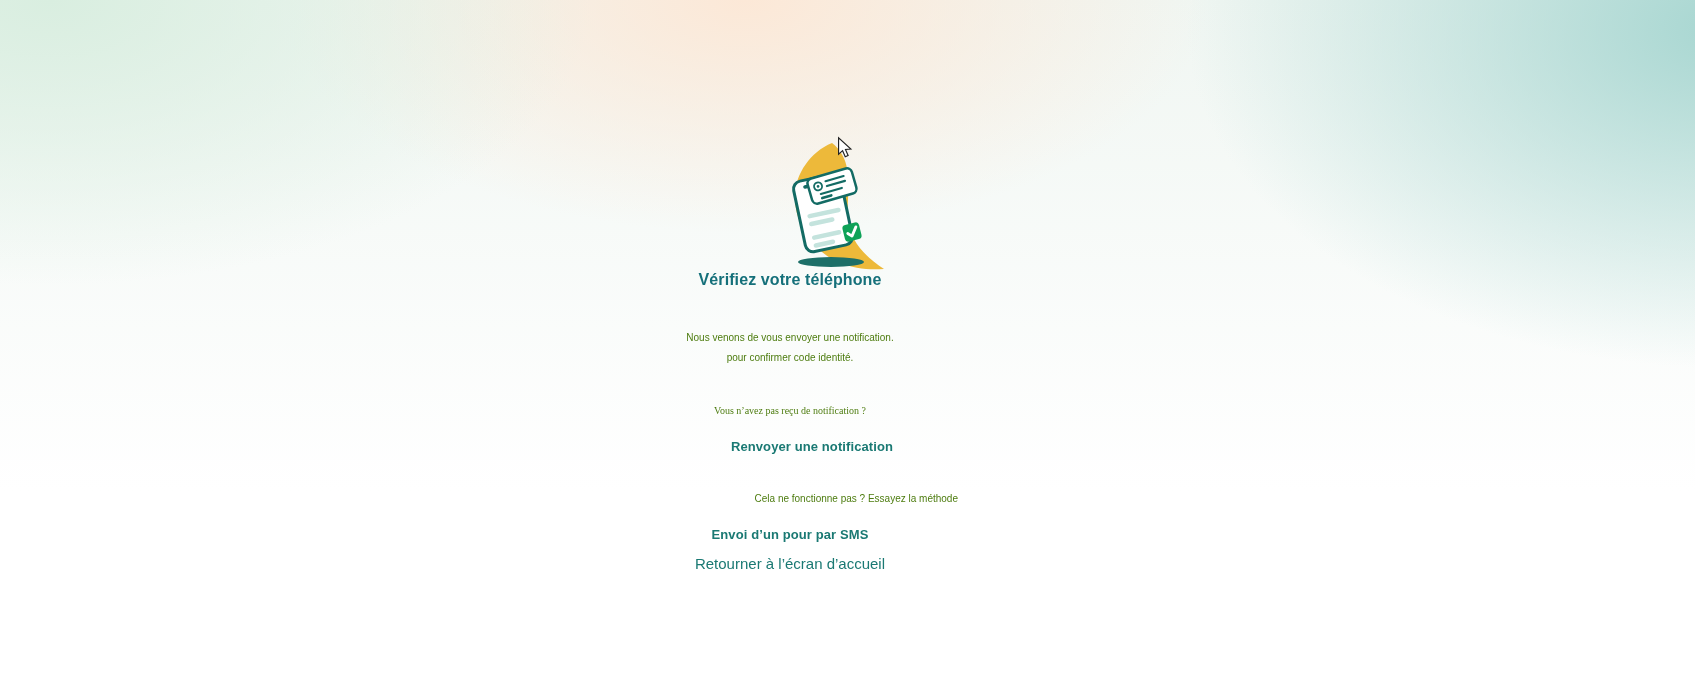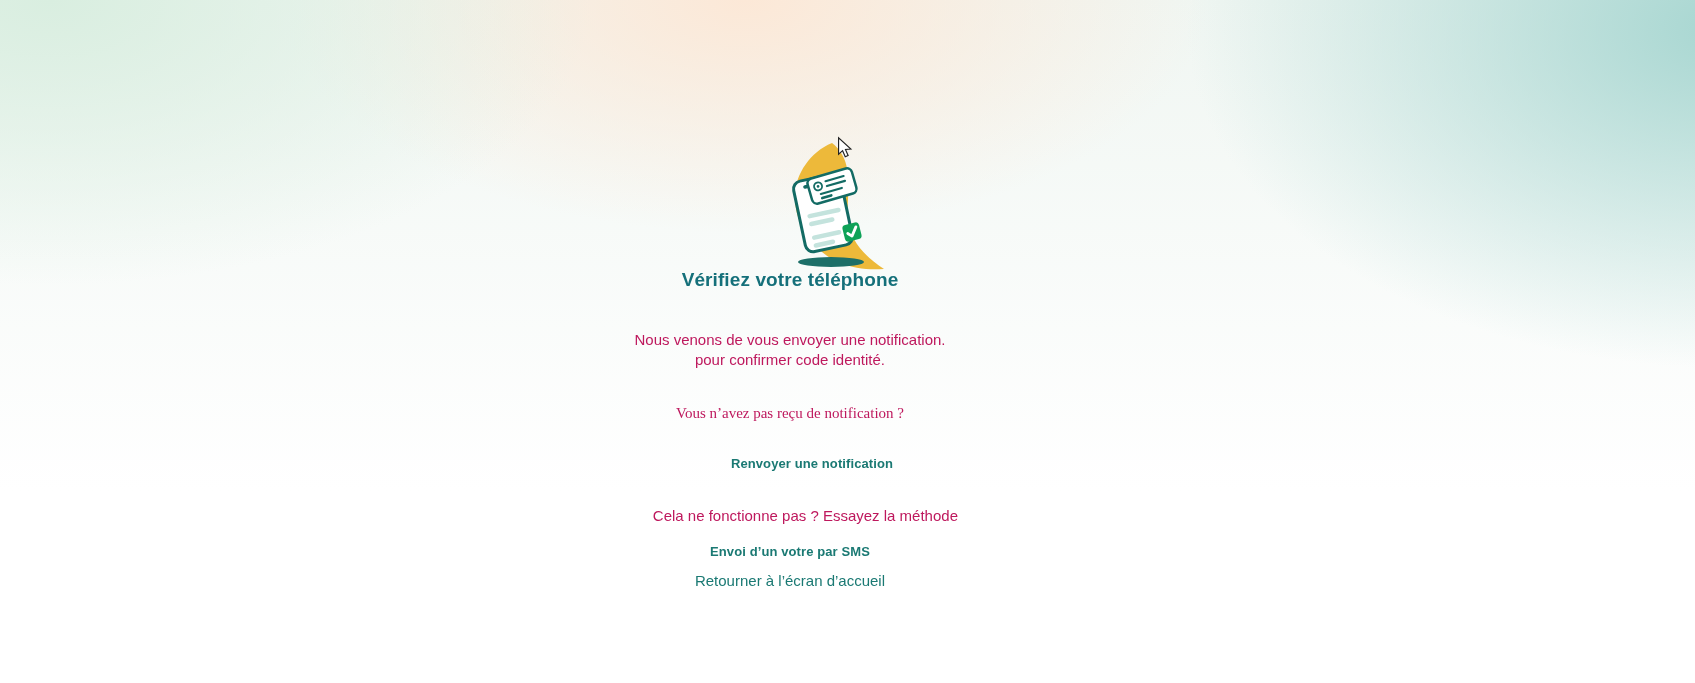--- a/index.html
+++ b/index.html
@@ -17,29 +17,29 @@
     width:660px;display:flex;flex-direction:column;align-items:center;
     text-align:center;
   }
   .illustration-wrap{
     margin-top:136px;width:120px;height:140px;
     transform:translateX(50px);
     position:relative;flex:0 0 auto;
   }
   .page-title{
     margin-top:-8px;
-    font-size:19px;font-weight:700;color:#15707a;line-height:24px;
+    font-size:16px;font-weight:700;color:#15707a;line-height:24px;
     letter-spacing:.1px;
   }
-  .body-text{color:#be185d;font-size:15px;line-height:20px;font-weight:400;}
+  .body-text{color:#4d7c0f;font-size:10px;line-height:20px;font-weight:400;}
   .intro{margin-top:25px;}
   .question{margin-top:33px;font-family:Liberation Serif, serif;}
   .link{color:#1a7973;text-decoration:none;cursor:pointer;display:inline-block;}
   .link-small{font-size:13px;font-weight:700;line-height:16px;letter-spacing:.1px;}
-  .resend{margin-top:33px;padding-left:44px;}
+  .resend{margin-top:18px;padding-left:44px;}
   .fallback{margin-top:34px;width:336px;text-align:right;}
   .sms{margin-top:18px;}
   .home{margin-top:12px;font-size:15px;font-weight:400;line-height:18px;}
 </style>
 </head>
 <body>
 
 <div class="column">
 
   <div class="illustration-wrap">
@@ -88,17 +88,17 @@
   </div>
 
   <div class="body-text question">Vous n’avez pas reçu de notification ?</div>
 
   <a class="link link-small resend">Renvoyer une notification</a>
 
   <div class="body-text fallback">
     <div>Cela ne fonctionne pas ? Essayez la méthode</div>
   </div>
 
-  <a class="link link-small sms">Envoi d’un votre par SMS</a>
+  <a class="link link-small sms">Envoi d’un pour par SMS</a>
 
   <a class="link home">Retourner à l’écran d’accueil</a>
 
 </div>
 
 </body></html>

